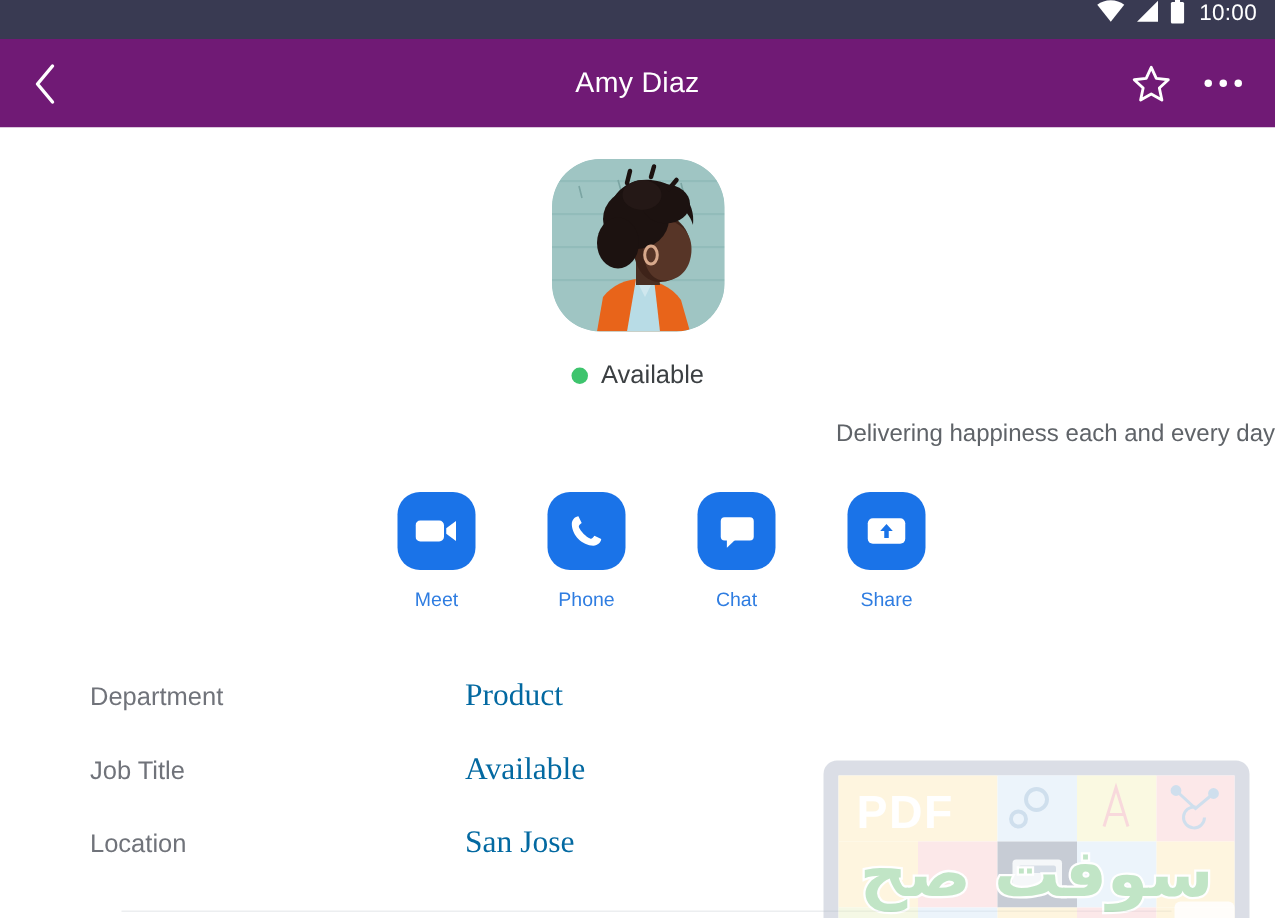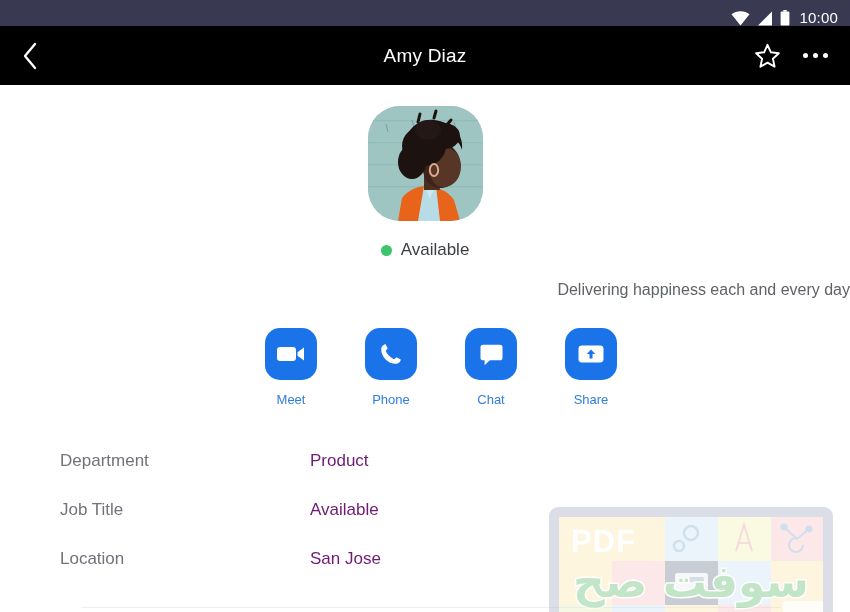--- a/index.html
+++ b/index.html
@@ -9,37 +9,37 @@
     background:#ffffff;
     overflow:hidden;
     position:relative;
   }
 
   
   .status-bar {
     height:26px;
     background:#393a52;
     display:flex;
-    align-items:flex-end;
+    align-items:flex-start;
     justify-content:flex-end;
     padding:0 12px;
     gap:7px;
   }
   .status-icon { display:block; }
   .status-time {
     color:#ffffff;
     font-size:15px;
     letter-spacing:.2px;
     margin-left:2px;
   }
 
   
   .app-bar {
     height:59px;
-    background:#000000;
+    background:#701a75;
     display:flex;
     align-items:center;
     padding:0 22px;
     position:relative;
   }
   .app-bar-title {
     position:absolute;
     left:0; right:0;
     text-align:center;
     color:#ffffff;
@@ -129,22 +129,23 @@
     display:flex;
     align-items:baseline;
     height:49px;
   }
   .detail-label {
     width:250px;
     font-size:17px;
     color:#70737a;
   }
   .detail-value {
-    font-size:17px;
-    color:#701a75;
+    font-size:21px;
+    color:#0369a1;
+    font-family:Liberation Serif, serif;
   }
   .divider {
     margin-left:81px;
     margin-top:9px;
     height:1px;
     background:#eceef0;
     width:700px;
   }
 
   

